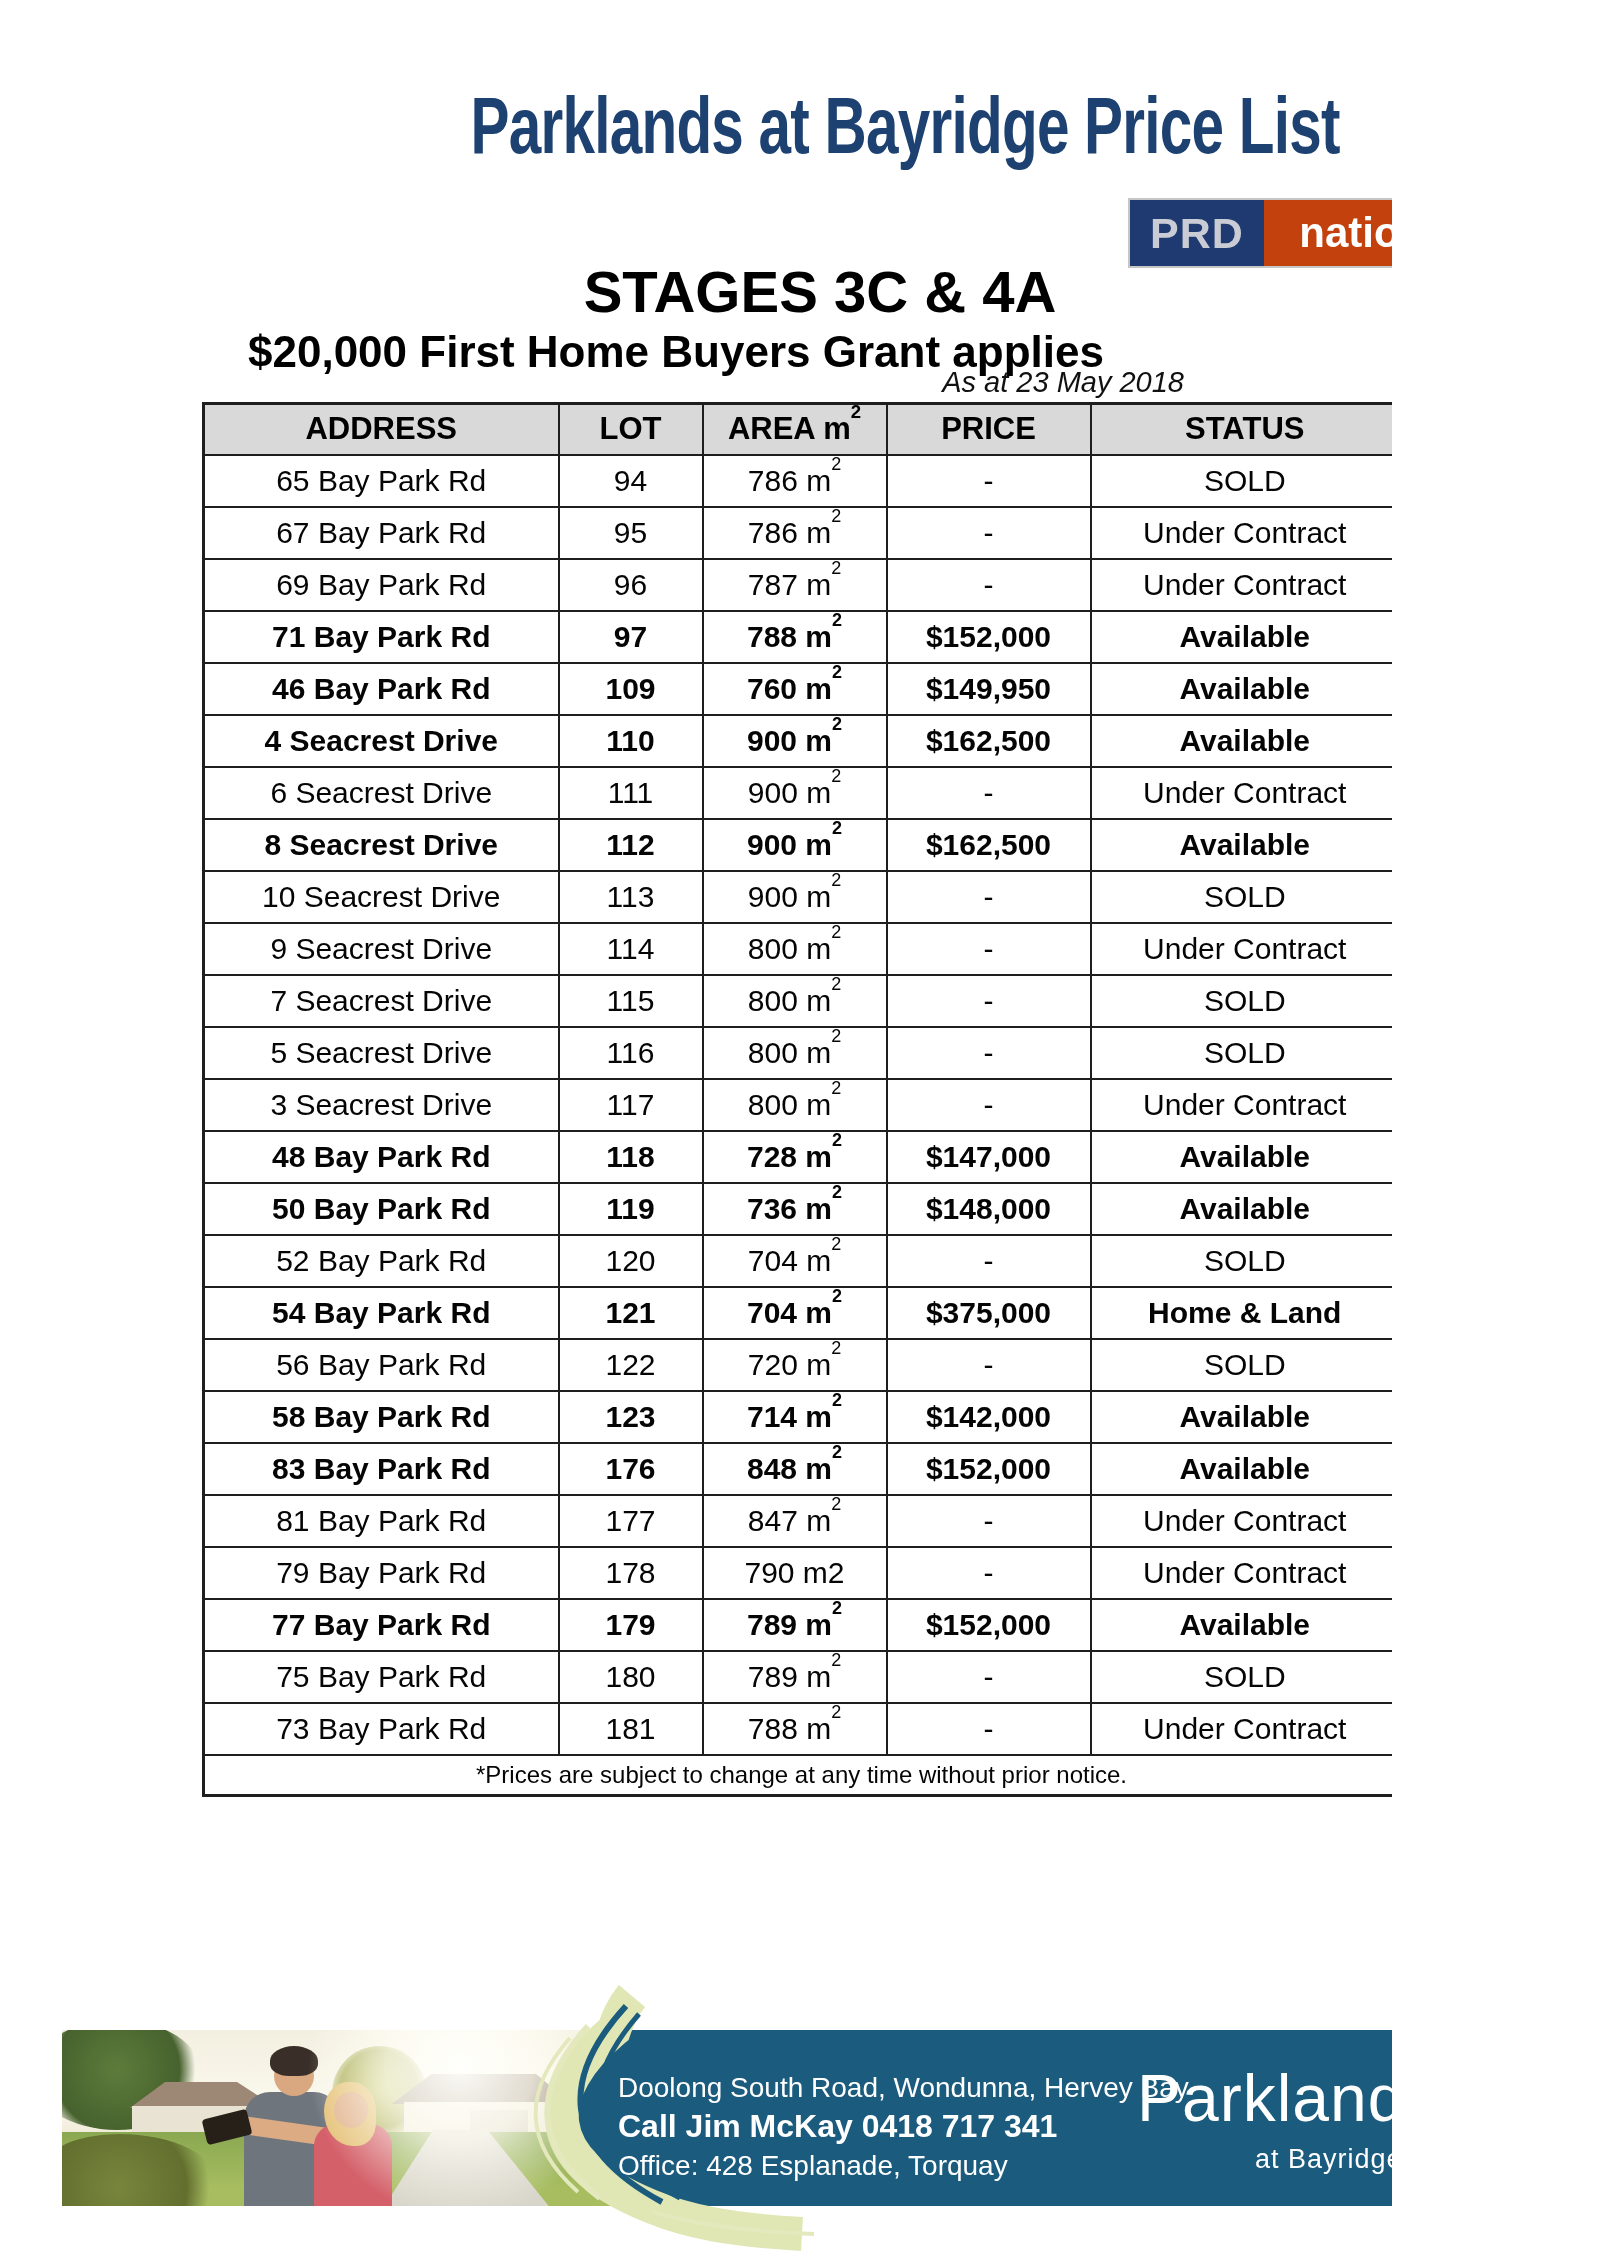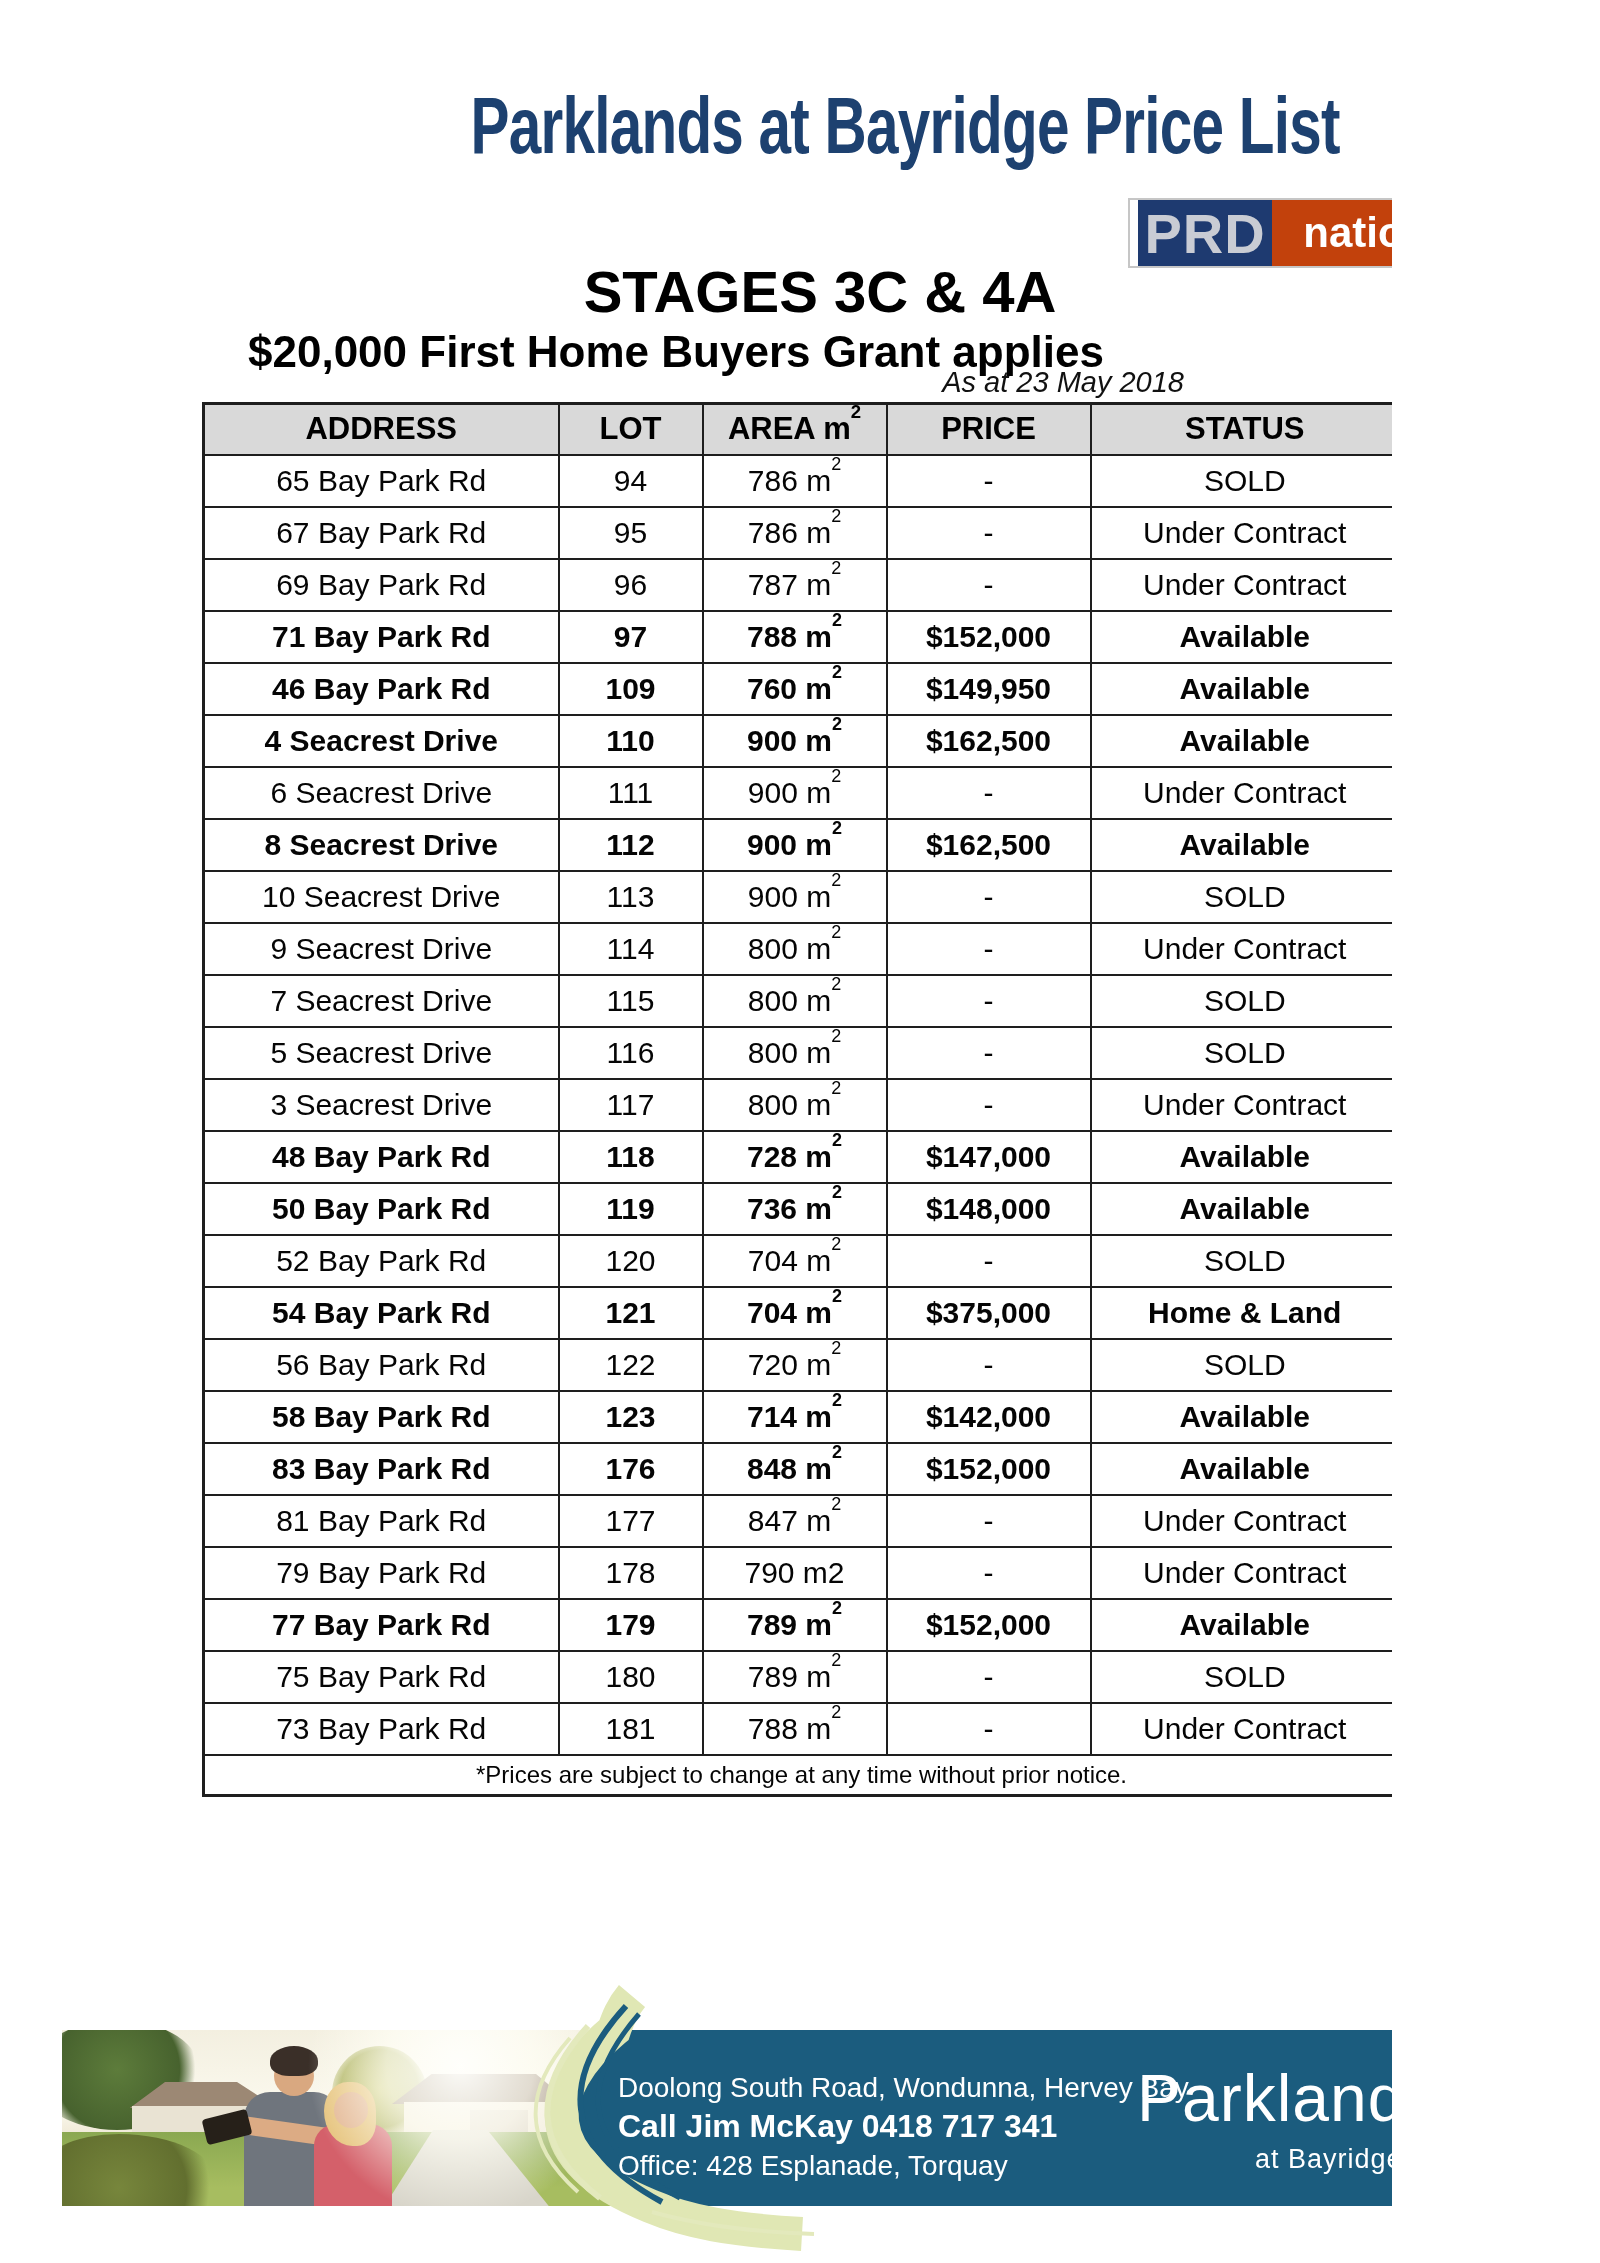--- a/index.html
+++ b/index.html
@@ -8,22 +8,22 @@
   .page { position:relative; width:1392px; height:2263px; background:#ffffff; overflow:hidden; }
 
   
   .title { position:absolute; top:84px; right:52px; white-space:nowrap;
            font-size:80px; font-weight:bold; color:#1d4170; line-height:1.05; }
   .title-inner { display:inline-block; transform:scaleX(0.73); transform-origin:100% 50%; letter-spacing:-1px; }
 
   .prd-logo { position:absolute; left:1128px; top:198px; width:428px; height:70px;
               display:flex; border:2px solid #c6c6c6; }
   .prd-left { width:134px; background:#1e3a70; color:#c9ccd4; font-weight:bold;
-              font-size:56px; display:flex; align-items:center; justify-content:center;
-              letter-spacing:1px;margin-left:8px; }
+              font-size:43px; display:flex; align-items:center; justify-content:center;
+              letter-spacing:1px; }
   .prd-right { flex:1; background:#c2410c; color:#ffffff; font-weight:bold;
                font-size:42px; display:flex; align-items:center; justify-content:center; }
 
   .stages { position:absolute; top:258px; left:40px; width:1560px; text-align:center;
             font-size:58px; font-weight:bold; color:#000; letter-spacing:0px; }
   .grant { position:absolute; top:327px; left:248px; font-size:44px; font-weight:bold; color:#000; }
   .as-at { position:absolute; top:366px; right:208px; font-size:29px; font-style:italic; color:#111; }
 
   
   table.price-table { position:absolute; left:202px; top:402px; width:1196px;

